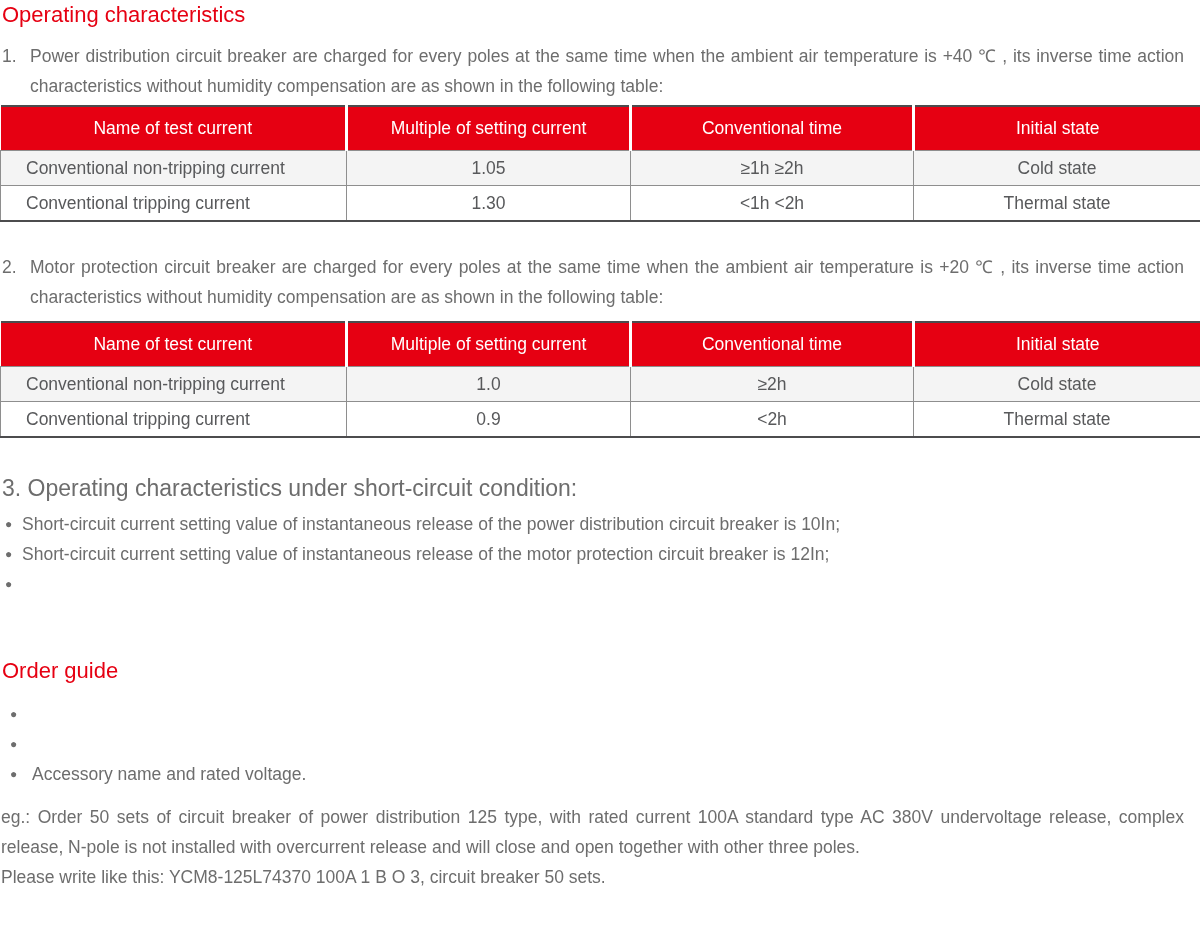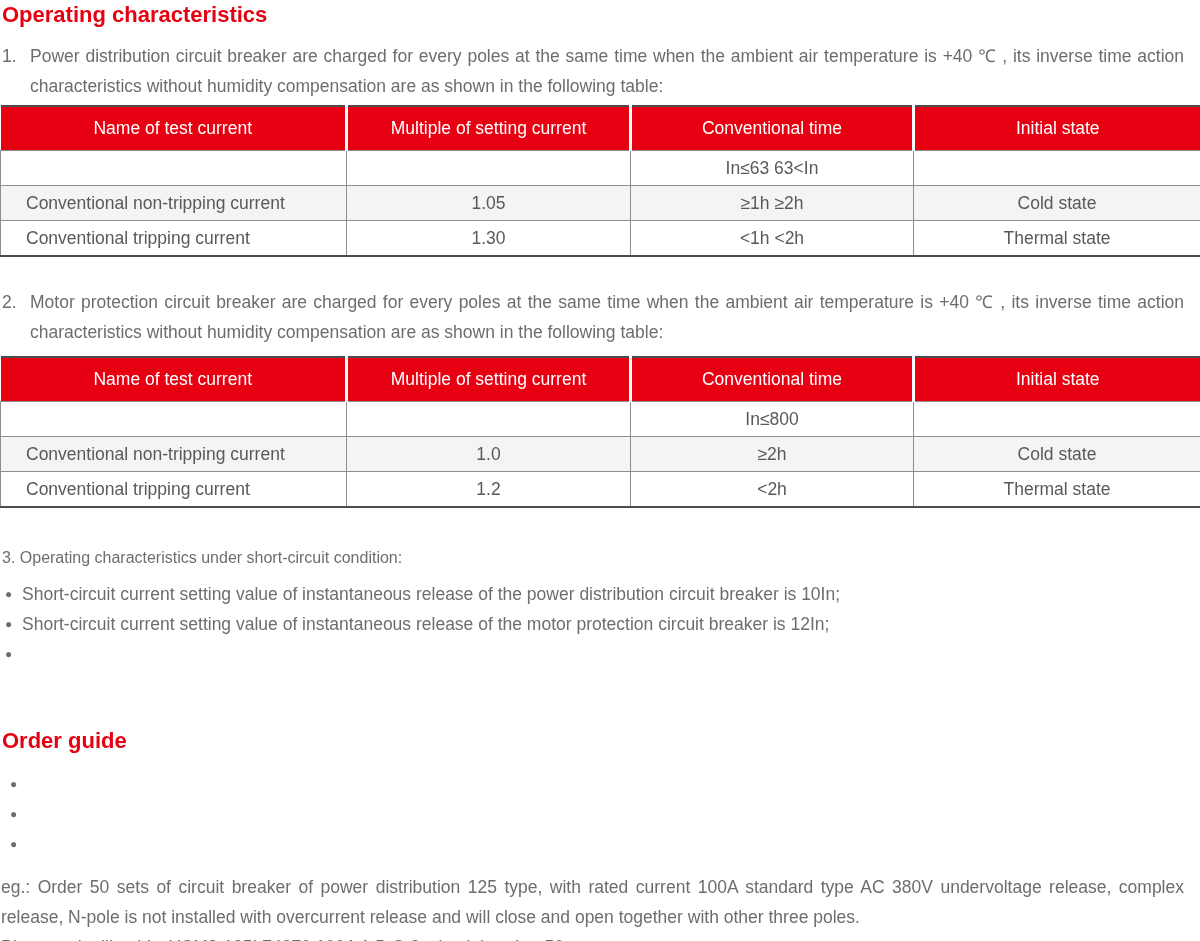--- a/index.html
+++ b/index.html
@@ -3,21 +3,21 @@
 <meta charset="utf-8">
 <style>
   html,body{margin:0;padding:0;}
   body{
     width:1200px;height:941px;overflow:hidden;background:#ffffff;
     font-family:"Liberation Sans",sans-serif;
   }
   .page{padding-top:2px;}
 
   .section-title{
-    color:#e60012;font-size:22px;line-height:25px;font-weight:700;
+    color:#e60012;font-size:22px;line-height:25px;font-weight:400;
     margin:0 0 0 2px;
   }
 
   .num-para{
     display:flex;margin:14px 0 0 2px;color:#6d6d6d;
     font-size:17.5px;line-height:30px;
   }
   .num-para .num{flex:0 0 28px;}
   .num-para .txt{flex:1;text-align:justify;padding-right:16px;}
 
@@ -33,21 +33,21 @@
   table.spec th:first-child{border-left:none;}
   table.spec td{
     height:32px;border:1px solid #8e8e8e;color:#58595b;text-align:center;
   }
   table.spec td.left{text-align:left;padding-left:25px;}
   table.spec tbody tr.stripe{background:#f4f4f4;}
   .t2{margin-top:9px !important;}
   .mt-table2-para{margin-top:30px !important;}
 
   .plain-line{
-    margin:35px 16px 0 2px;color:#6d6d6d;font-size:16px;line-height:30px;
+    margin:35px 16px 0 2px;color:#6d6d6d;font-size:23px;line-height:30px;
   }
   .bullets{margin:6px 0 0 5px;}
   .bullet-row{display:flex;color:#6d6d6d;font-size:17.5px;line-height:30px;}
   .bullet-row .b{flex:0 0 17px;font-size:12px;}
   .bullets.order{margin:16px 0 0 10px;}
   .bullets.order .b{flex:0 0 22px;}
   .order-title{margin-top:59px;}
 
   .example{margin:13px 0 0 1px;color:#6d6d6d;font-size:17.5px;line-height:30px;}
   .example .l1{text-align:justify;padding-right:16px;}
@@ -74,77 +74,65 @@
     </colgroup>
     <thead>
       <tr>
         <th>Name of test current</th>
         <th>Multiple of setting current</th>
         <th>Conventional time</th>
         <th>Initial state</th>
       </tr>
     </thead>
     <tbody>
-      <tr>
-        <td class="left"></td>
-        <td></td>
-        <td>In≤63 63&lt;In</td>
-        <td></td>
-      </tr>
       <tr class="stripe">
         <td class="left">Conventional non-tripping current</td>
         <td>1.05</td>
         <td>≥1h ≥2h</td>
         <td>Cold state</td>
       </tr>
       <tr>
         <td class="left">Conventional tripping current</td>
         <td>1.30</td>
         <td>&lt;1h &lt;2h</td>
         <td>Thermal state</td>
       </tr>
     </tbody>
   </table>
 
   <div class="num-para mt-table2-para">
     <span class="num">2.</span>
-    <span class="txt">Motor protection circuit breaker are charged for every poles at the same time when the ambient air temperature is +40 ℃ , its inverse time action characteristics without humidity compensation are as shown in the following table:</span>
+    <span class="txt">Motor protection circuit breaker are charged for every poles at the same time when the ambient air temperature is +20 ℃ , its inverse time action characteristics without humidity compensation are as shown in the following table:</span>
   </div>
 
   <table class="spec t2">
     <colgroup>
       <col style="width:346px">
         <col style="width:284px">
         <col style="width:283px">
         <col style="width:287px">
     </colgroup>
     <thead>
       <tr>
         <th>Name of test current</th>
         <th>Multiple of setting current</th>
         <th>Conventional time</th>
         <th>Initial state</th>
       </tr>
     </thead>
     <tbody>
-      <tr>
-        <td class="left"></td>
-        <td></td>
-        <td>In≤800</td>
-        <td></td>
-      </tr>
       <tr class="stripe">
         <td class="left">Conventional non-tripping current</td>
         <td>1.0</td>
         <td>≥2h</td>
         <td>Cold state</td>
       </tr>
       <tr>
         <td class="left">Conventional tripping current</td>
-        <td>1.2</td>
+        <td>0.9</td>
         <td>&lt;2h</td>
         <td>Thermal state</td>
       </tr>
     </tbody>
   </table>
 
   <div class="plain-line">3. Operating characteristics under short-circuit condition:</div>
 
   <div class="bullets">
     <div class="bullet-row">
@@ -164,20 +152,21 @@
 
   <div class="bullets order">
     <div class="bullet-row">
       <span class="b">●</span>
     </div>
     <div class="bullet-row">
       <span class="b">●</span>
     </div>
     <div class="bullet-row">
       <span class="b">●</span>
+      <span>Accessory name and rated voltage.</span>
     </div>
   </div>
 
   <div class="example">
     <div class="l1">eg.: Order 50 sets of circuit breaker of power distribution 125 type, with rated current 100A standard type AC 380V undervoltage release, complex release, N-pole is not installed with overcurrent release and will close and open together with other three poles.</div>
     <div class="l2">Please write like this: YCM8-125L74370 100A 1 B O 3, circuit breaker 50 sets.</div>
   </div>
 
 </div>
 

